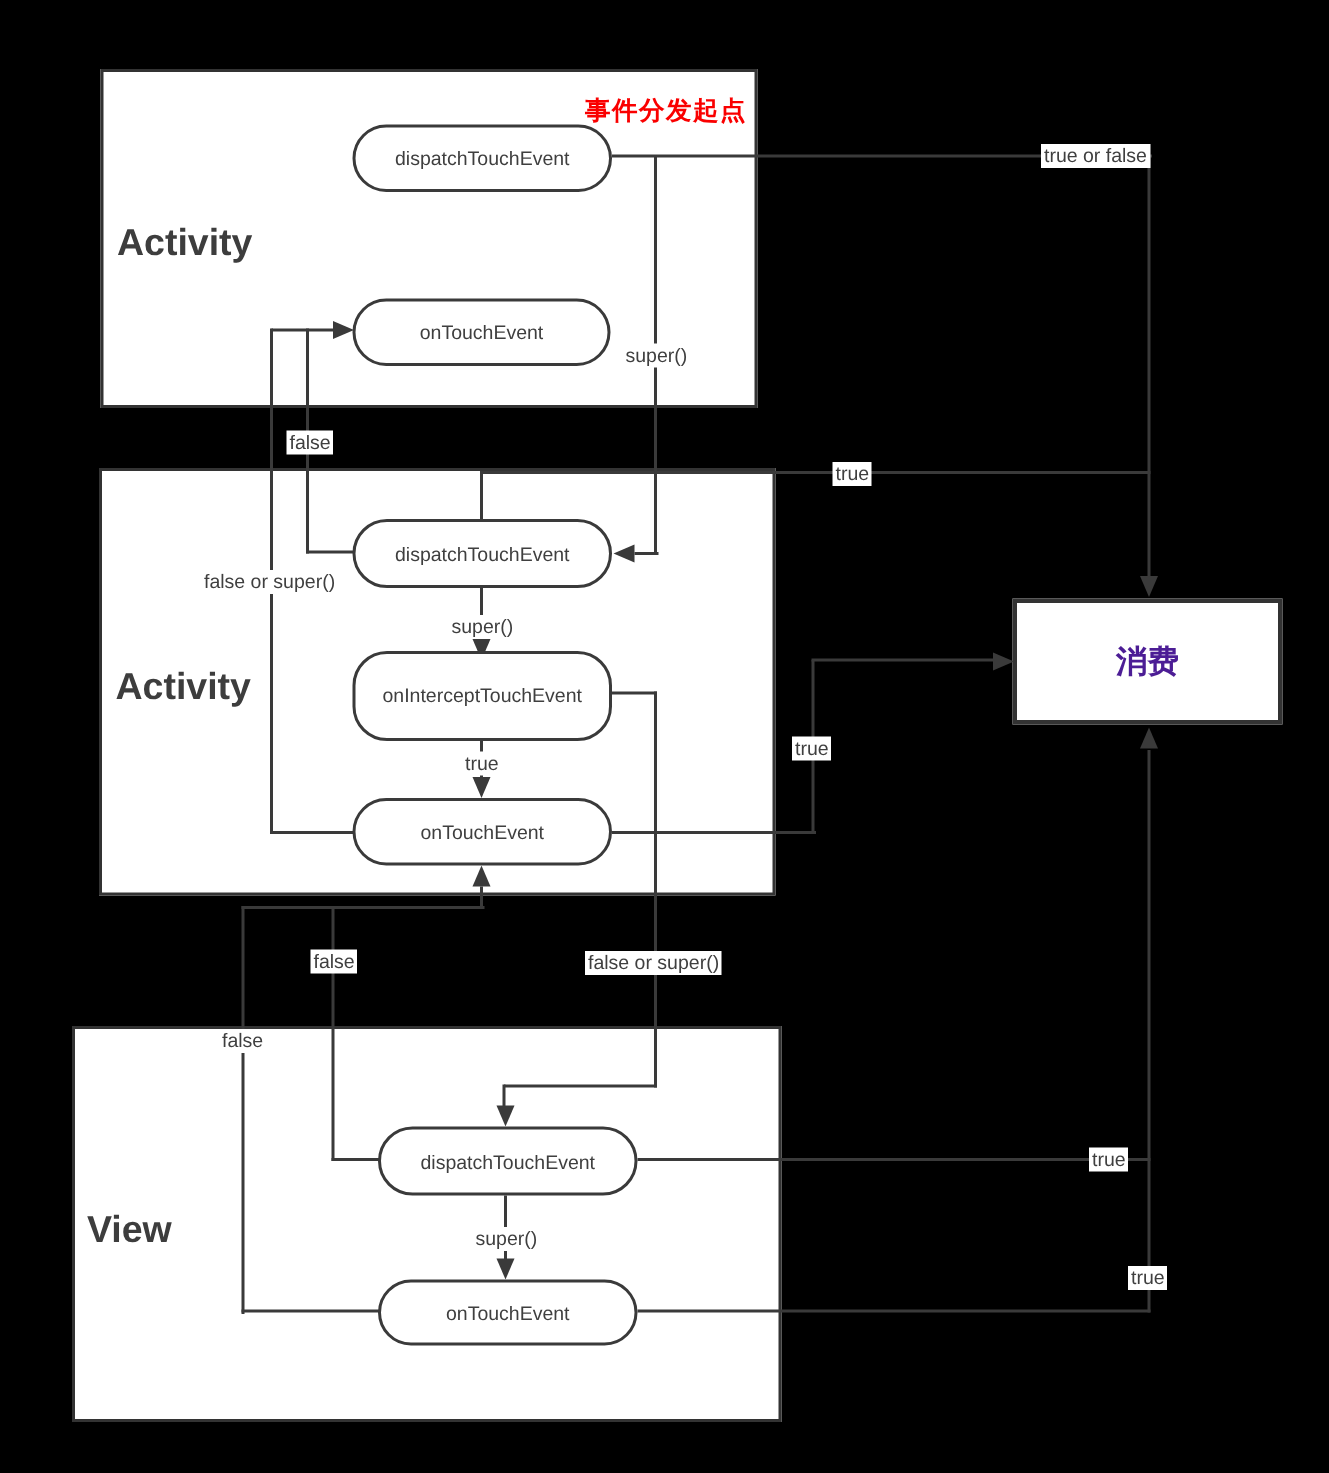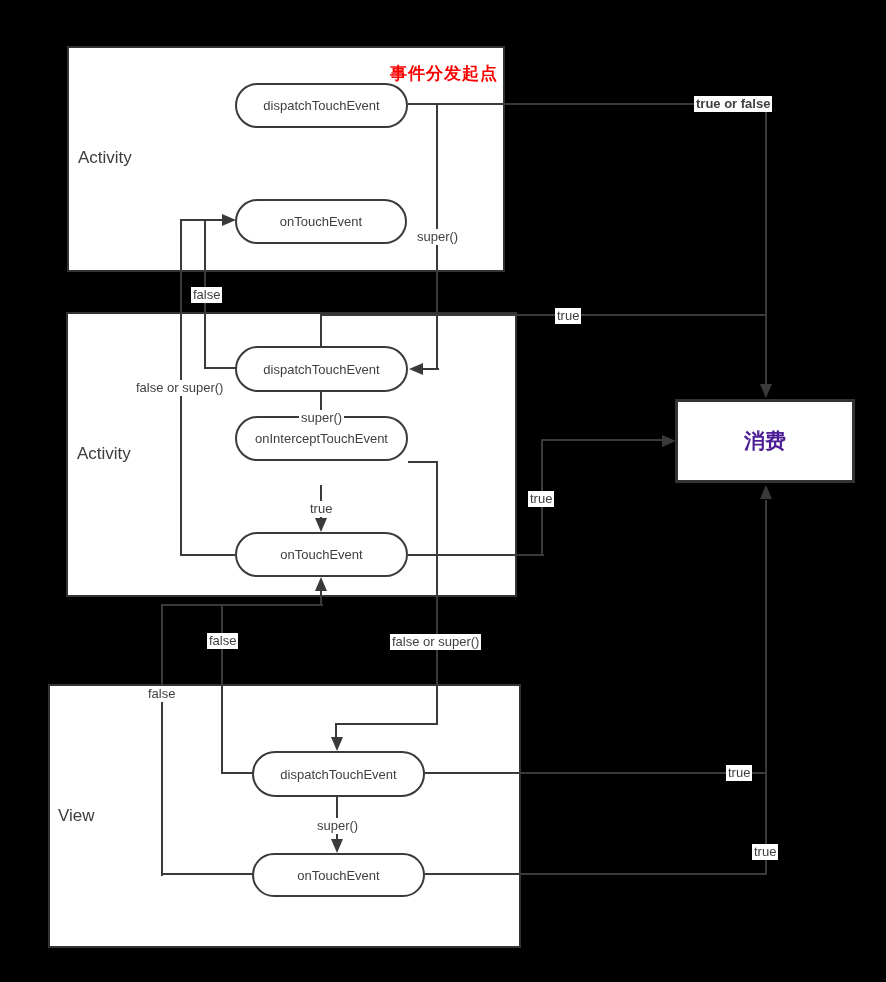--- a/index.html
+++ b/index.html
@@ -1,20 +1,20 @@
 <!DOCTYPE html>
 <html><head>
 <meta charset="utf-8">
 <style>
   html,body{margin:0;padding:0;background:#000;}
   .stage{position:relative;width:886px;height:982px;background:#000;overflow:hidden;
          font-family:"Liberation Sans","DejaVu Sans",sans-serif;}
   .cbox{position:absolute;background:#fff;border:2px solid #333;box-sizing:border-box;z-index:1;}
   .cbox.thick{border-width:3px;}
-  .box-title{position:absolute;font-weight:normal;font-size:17px;color:#3d3d3d;z-index:5;}
+  .box-title{position:absolute;font-weight:bold;font-size:25px;color:#3d3d3d;z-index:5;}
   .consume-label{width:100%;height:100%;display:flex;align-items:center;justify-content:center;
          font-weight:bold;font-size:21px;color:#4c1d95;}
   .pill{position:absolute;background:#fff;border:2px solid #3a3a3a;border-radius:23px;
         box-sizing:border-box;display:flex;align-items:center;justify-content:center;
         font-size:13px;color:#3f3f3f;z-index:3;}
   .pill .wrap2{width:146px;word-break:break-all;text-align:center;line-height:1.2;}
   .line{position:absolute;background:#3a3a3a;z-index:2;}
   .line.h{height:2px;}
   .line.v{width:2px;}
   .arr{position:absolute;width:0;height:0;z-index:3;}
@@ -89,34 +89,34 @@
 
   <div class="pill" style="left:235px;top:83px;width:173px;height:45px;">
       <span>dispatchTouchEvent</span>
     </div>
   <div class="pill" style="left:235px;top:199px;width:172px;height:45px;">
       <span>onTouchEvent</span>
     </div>
   <div class="pill" style="left:235px;top:346px;width:173px;height:46px;">
       <span>dispatchTouchEvent</span>
     </div>
-  <div class="pill" style="left:235px;top:416px;width:173px;height:45px;">
+  <div class="pill" style="left:235px;top:434px;width:173px;height:60px;">
       <span class="wrap2">onInterceptTouchEvent</span>
     </div>
   <div class="pill" style="left:235px;top:532px;width:173px;height:45px;">
       <span>onTouchEvent</span>
     </div>
   <div class="pill" style="left:252px;top:751px;width:173px;height:46px;">
       <span>dispatchTouchEvent</span>
     </div>
   <div class="pill" style="left:252px;top:853px;width:173px;height:44px;">
       <span>onTouchEvent</span>
     </div>
 
-  <div class="lbl" style="left:694px;top:96px;font-weight:bold;">true or false</div>
+  <div class="lbl" style="left:694px;top:96px;">true or false</div>
   <div class="lbl" style="left:415px;top:229px;">super()</div>
   <div class="lbl" style="left:191px;top:287px;">false</div>
   <div class="lbl" style="left:555px;top:308px;">true</div>
   <div class="lbl" style="left:134px;top:380px;">false or super()</div>
   <div class="lbl" style="left:299px;top:410px;">super()</div>
   <div class="lbl" style="left:308px;top:501px;">true</div>
   <div class="lbl" style="left:528px;top:491px;">true</div>
   <div class="lbl" style="left:207px;top:633px;">false</div>
   <div class="lbl" style="left:390px;top:634px;">false or super()</div>
   <div class="lbl" style="left:146px;top:686px;">false</div>

